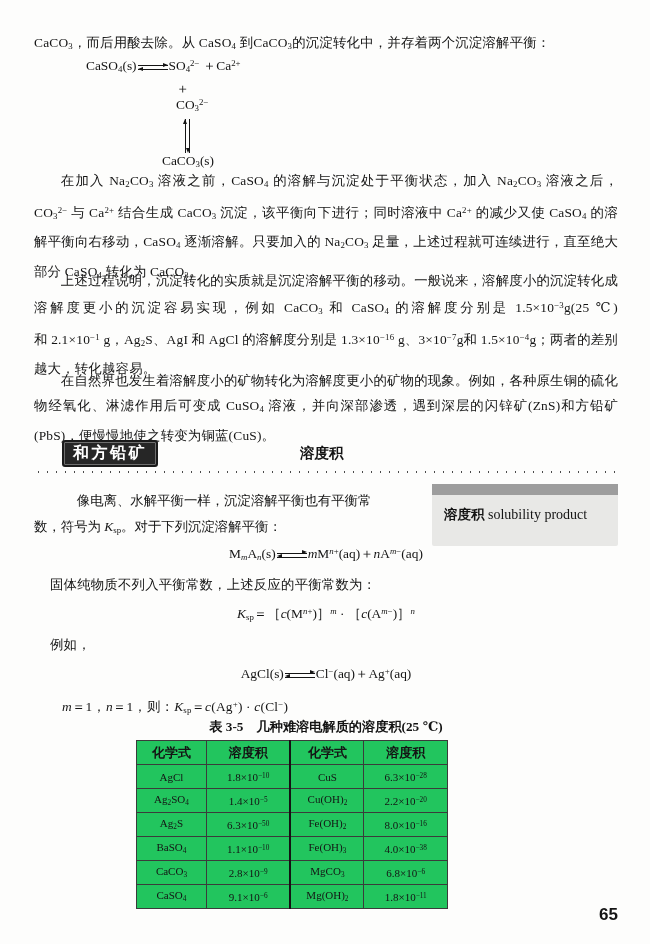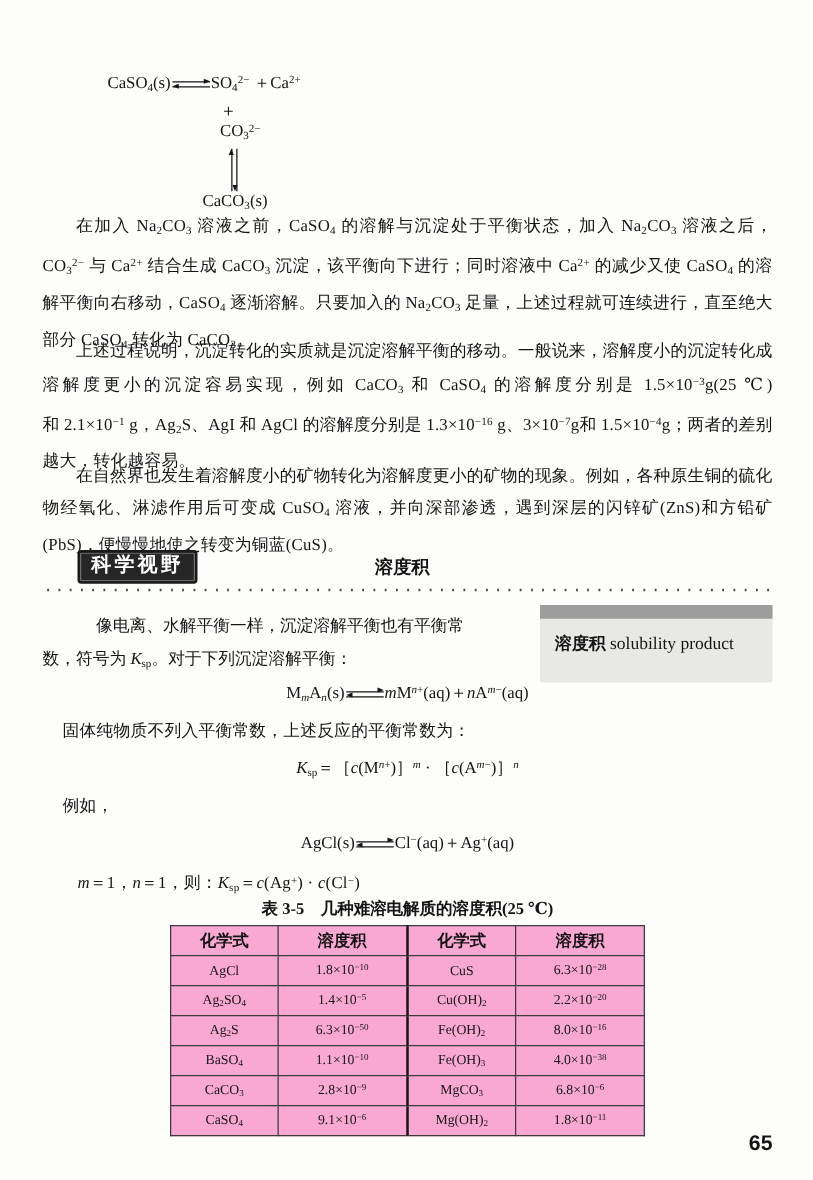--- a/index.html
+++ b/index.html
@@ -268,24 +268,24 @@
     position: absolute;
     left: 34px; top: 718px;
     width: 584px;
     text-align: center;
     font-size: 13.2px;
     font-weight: bold;
   }
   #ksp-table {
     position: absolute;
     left: 136px; top: 740px;
-    width: 380px;
+    width: 312px;
     border-collapse: collapse;
     border: 1.6px solid #141414;
-    background: #f9a8d4;
+    background: #22c55e;
   }
   #ksp-table td, #ksp-table th {
     border: 1px solid #3b3b3b;
     text-align: center;
     font-size: 11px;
     height: 23px;
     padding: 0 2px;
     font-weight: normal;
   }
   #ksp-table th {
@@ -320,20 +320,25 @@
     font-size: 17px;
     font-weight: bold;
     font-family: "Liberation Sans", "DejaVu Sans", sans-serif;
   }
 </style>
 </head>
 <body>
 
 <div class="page">
 
+  <div id="body-top">
+    <div class="para">
+      <span>CaCO<sub>3</sub></span><span>，而后用酸去除。从 CaSO<sub>4</sub> 到CaCO<sub>3</sub>的沉淀转化中，并存着两个沉淀溶解平衡：</span>
+    </div>
+  </div>
 
   <div id="eq-diagram">
     <div class="eq-line1">
       <span>CaSO<sub>4</sub>(s)</span><span class="arrow-h"><i class="ah-tip1"></i><i class="ah-tip2"></i></span><span>SO<sub>4</sub><sup>2−</sup> ＋Ca<sup>2+</sup></span>
     </div>
     <div class="eq-plus"><span>＋</span></div>
     <div class="eq-co3">CO<sub>3</sub><sup>2−</sup></div>
     <div class="arrow-v">
         <i class="av-tip1"></i>
         <i class="av-tip2"></i>
@@ -347,21 +352,21 @@
 
   <div id="para-2">
     <div class="para indent para-just">上述过程说明，沉淀转化的实质就是沉淀溶解平衡的移动。一般说来，溶解度小的沉淀转化成溶解度更小的沉淀容易实现，例如&nbsp;CaCO<sub>3</sub>&nbsp;和&nbsp;CaSO<sub>4</sub>&nbsp;的溶解度分别是&nbsp;1.5×10<sup>−3</sup>g(25&nbsp;℃)和&nbsp;2.1×10<sup>−1</sup>&nbsp;g，Ag<sub>2</sub>S、AgI&nbsp;和&nbsp;AgCl&nbsp;的溶解度分别是&nbsp;1.3×10<sup>−16</sup>&nbsp;g、3×10<sup>−7</sup>g和&nbsp;1.5×10<sup>−4</sup>g；两者的差别越大，转化越容易。</div>
   </div>
 
   <div id="para-3">
     <div class="para indent para-just">在自然界也发生着溶解度小的矿物转化为溶解度更小的矿物的现象。例如，各种原生铜的硫化物经氧化、淋滤作用后可变成&nbsp;CuSO<sub>4</sub>&nbsp;溶液，并向深部渗透，遇到深层的闪锌矿(ZnS)和方铅矿(PbS)，便慢慢地使之转变为铜蓝(CuS)。</div>
   </div>
 
   <div id="science-view">
-    <div class="sv-badge">科学视野</div>
+    <div class="sv-badge">和方铅矿</div>
     <div class="sv-title">溶度积</div>
     <div class="dotted-rule"></div>
   </div>
 
   <div id="sv-p1">像电离、水解平衡一样，沉淀溶解平衡也有平衡常</div>
 
   <div id="term-box">
     <div class="tb-bar"></div>
     <div class="tb-text"><span class="tb-cn">溶度积</span> <span>solubility product</span></div>
   </div>

